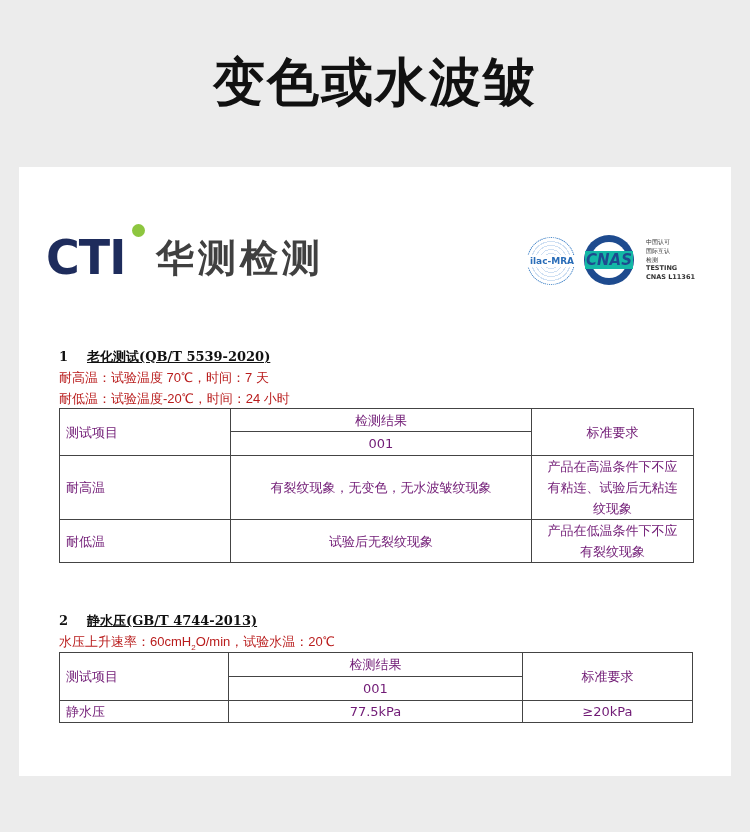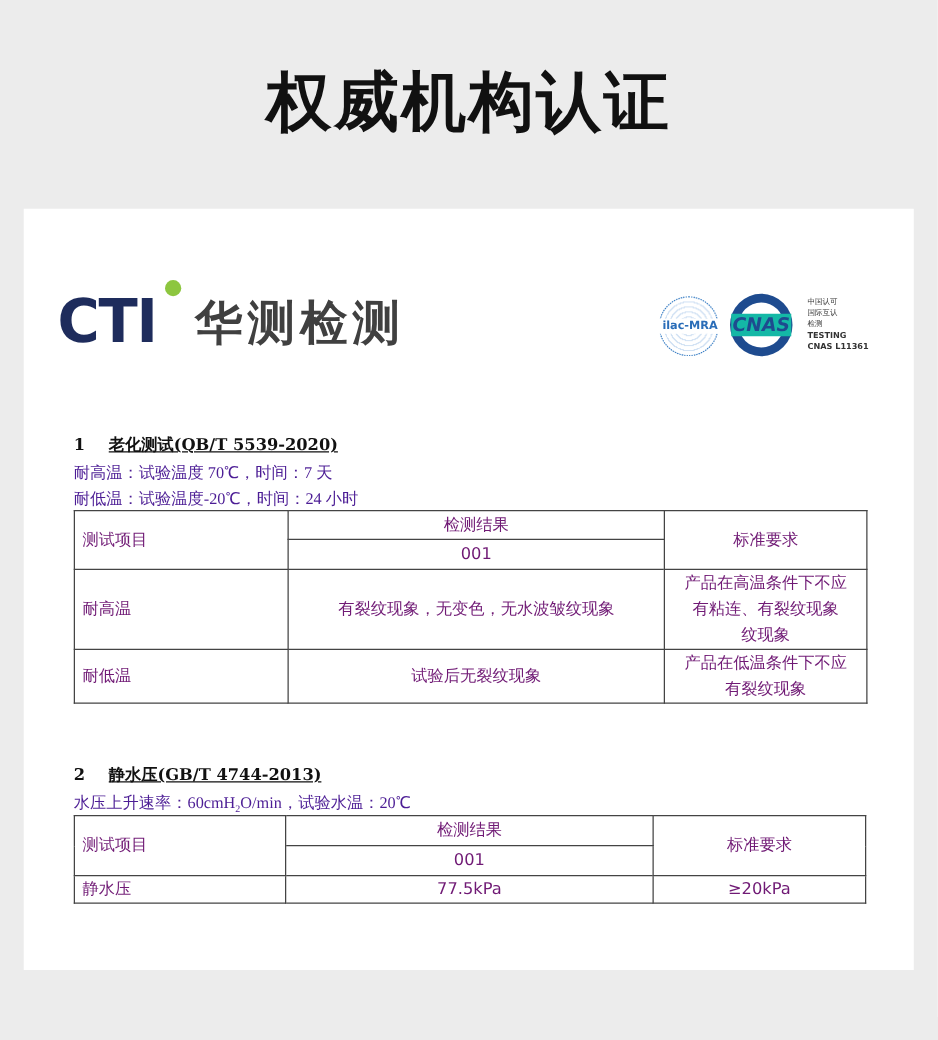--- a/index.html
+++ b/index.html
@@ -65,39 +65,39 @@
   }
   .accred-lines .en { font-weight: bold; font-size: 6.5px; }
 
   
   .sec-head {
     position: absolute; left: 40px; font-size: 13px; font-weight: bold; color: #111; line-height: 16px;
   }
   .sec-num { display: inline-block; width: 28px; }
   .sec-title { text-decoration: underline; }
   .sec-line {
-    position: absolute; left: 40px; font-size: 13px; color: #4c1d95; line-height: 16px;
-    font-family: Liberation Serif, serif;
+    position: absolute; left: 40px; font-size: 13px; color: #b91c1c; line-height: 16px;
+    font-family: Liberation Sans, sans-serif;
     text-align: center;
   }
   .sec-line sub { font-size: 8px; }
 
   table.report {
     position: absolute; border-collapse: collapse; table-layout: fixed;
     font-size: 13px; color: #701a75; font-family: "DejaVu Sans", "Liberation Sans", sans-serif;
   }
   table.report td { border: 1px solid #444; padding: 0 6px; line-height: 21px; vertical-align: middle; }
   table.report td.c { text-align: center; }
   table.report td.l { text-align: left; }
   table.report td.req { text-align: center; padding: 0 4px; line-height: 21px; margin-top: 20px; }
 </style>
 </head>
 <body>
 
-<div class="page-title">权威机构认证</div>
+<div class="page-title">变色或水波皱</div>
 
 <div class="card">
 
   <div class="cti-logo">
     <div class="cti-text">CTI</div>
     <div class="cti-dot"></div>
     <div class="cti-cn">华测检测</div>
   </div>
 
   <div class="accred">
@@ -137,21 +137,21 @@
       <td class="c" rowspan="2">标准要求</td>
     </tr>
     <tr style="height:24px;">
       <td class="c">001</td>
     </tr>
     <tr style="height:63px;">
       <td class="l">耐高温</td>
       <td class="c">有裂纹现象，无变色，无水波皱纹现象</td>
       <td class="req">
         <div>产品在高温条件下不应</div>
-        <div>有粘连、有裂纹现象</div>
+        <div>有粘连、试验后无粘连</div>
         <div>纹现象</div>
       </td>
     </tr>
     <tr style="height:42px;">
       <td class="l">耐低温</td>
       <td class="c">试验后无裂纹现象</td>
       <td class="req">
         <div>产品在低温条件下不应</div>
         <div>有裂纹现象</div>
       </td>

